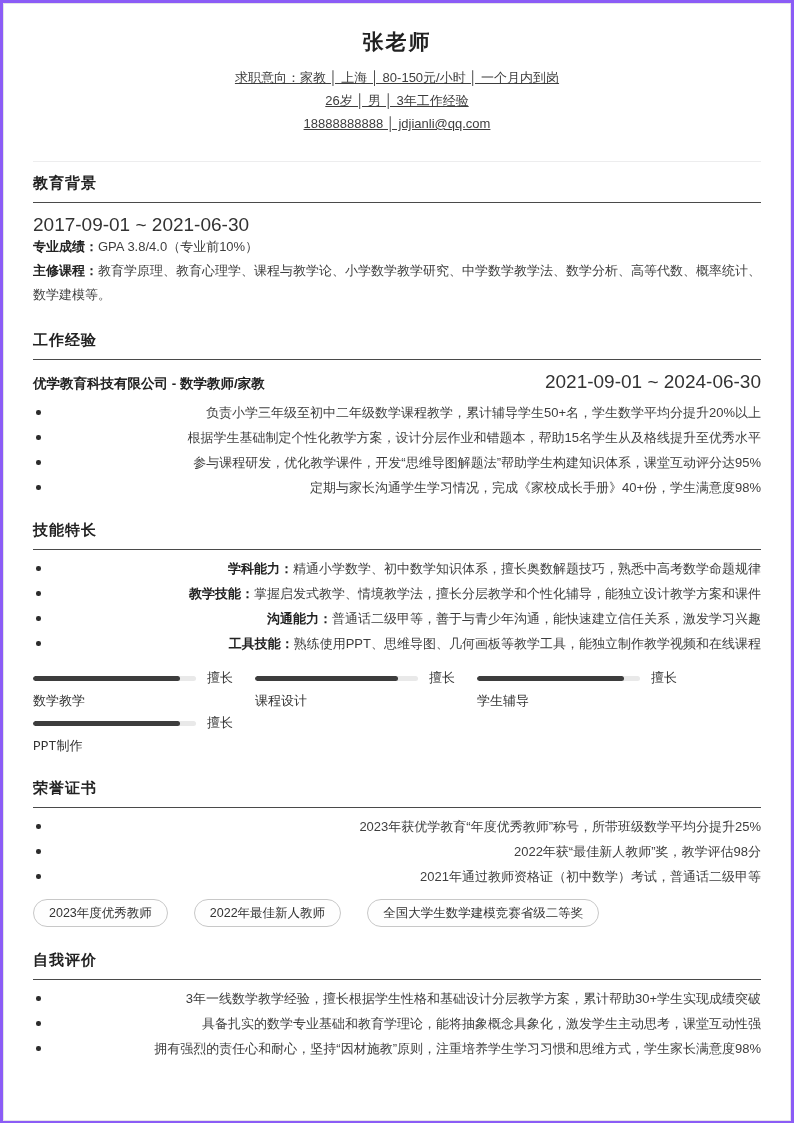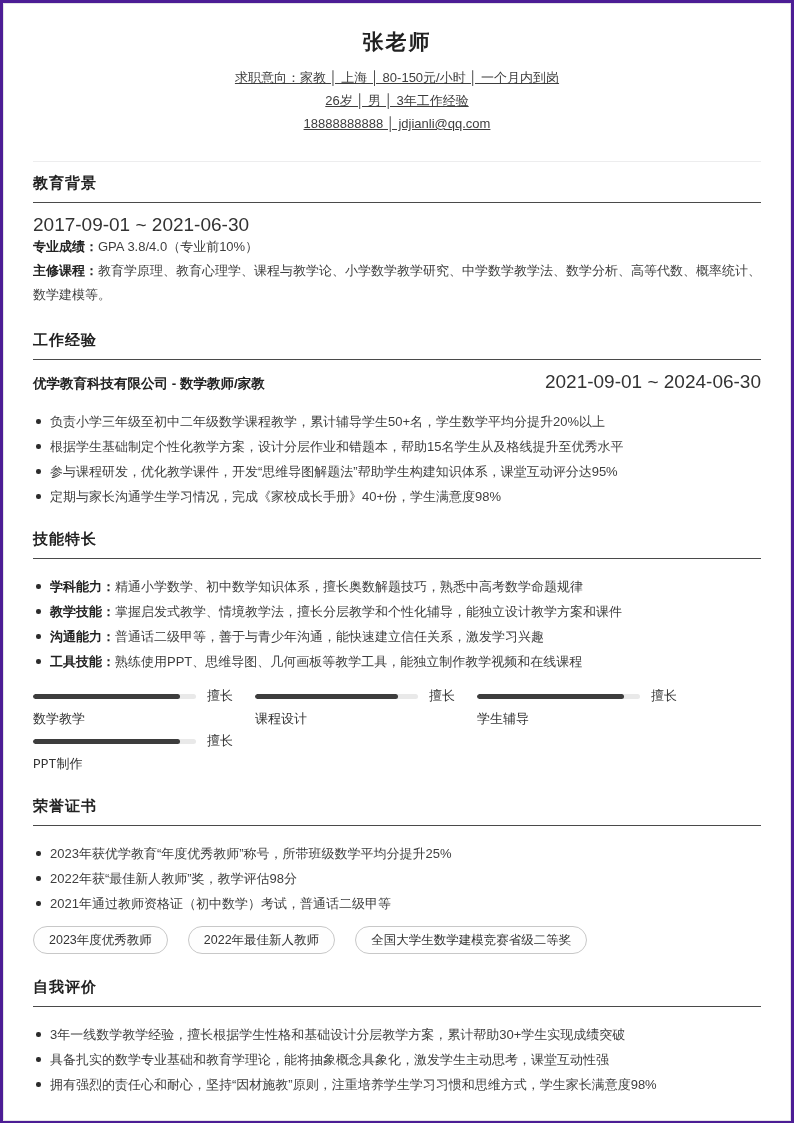--- a/index.html
+++ b/index.html
@@ -2,21 +2,21 @@
 <html lang="zh"><head>
 <meta charset="utf-8">
 <style>
   * { box-sizing: border-box; margin: 0; padding: 0; }
   html, body { background: #f5f5f6; }
   body { font-family: "Liberation Sans", "DejaVu Sans", sans-serif; }
   .page {
     position: relative;
     width: 794px;
     height: 1123px;
-    background: #4c1d95;
+    background: #8b5cf6;
     overflow: hidden;
     margin: 0 auto;
   }
   .card {
     position: absolute;
     left: 3px; top: 3px; right: 3px; bottom: 2px;
     background: #ffffff;
     border: 1px solid #e4e4e7;
     padding: 0 29px;
     overflow: hidden;
@@ -62,21 +62,21 @@
   }
   .head-left { font-size: 13.5px; font-weight: 700; color: #222; }
   .head-date { font-size: 19px; color: #333; font-weight: 400; }
   .kv-row {
     font-size: 13px;
     color: #3e3e3e;
     line-height: 24px;
   }
   .kv-label { font-weight: 700; color: #222; }
   
-  .bullets { list-style: none; margin-top: 18px; }
+  .bullets { list-style: none; margin-top: 9px; text-align: right; }
   .bullets li {
     position: relative;
     padding-left: 17px;
     font-size: 13px;
     color: #3e3e3e;
     line-height: 19px;
     margin-bottom: 6px;
   }
   .bullets li::before {
     content: "";
@@ -98,21 +98,21 @@
   .bar-track {
     width: 163px; height: 5px;
     border-radius: 3px;
     background: #e9e9e9;
     overflow: hidden;
   }
   .bar-fill { height: 100%; border-radius: 3px; background: #3d3d3d; }
   .bar-level { font-size: 13px; color: #333; margin-left: 11px; }
   .bar-name { font-size: 13px; color: #333; margin-top: 8px; line-height: 17px; font-family: Liberation Mono, monospace; }
   
-  .badges { display: flex; gap: 20px; margin-top: 13px; }
+  .badges { display: flex; gap: 26px; margin-top: 13px; }
   .badge {
     display: inline-block;
     border: 1px solid #c8c8c8;
     border-radius: 15px;
     padding: 5px 15px;
     font-size: 12.5px;
     color: #333;
     background: #fefefe;
     line-height: 16px;
   }

